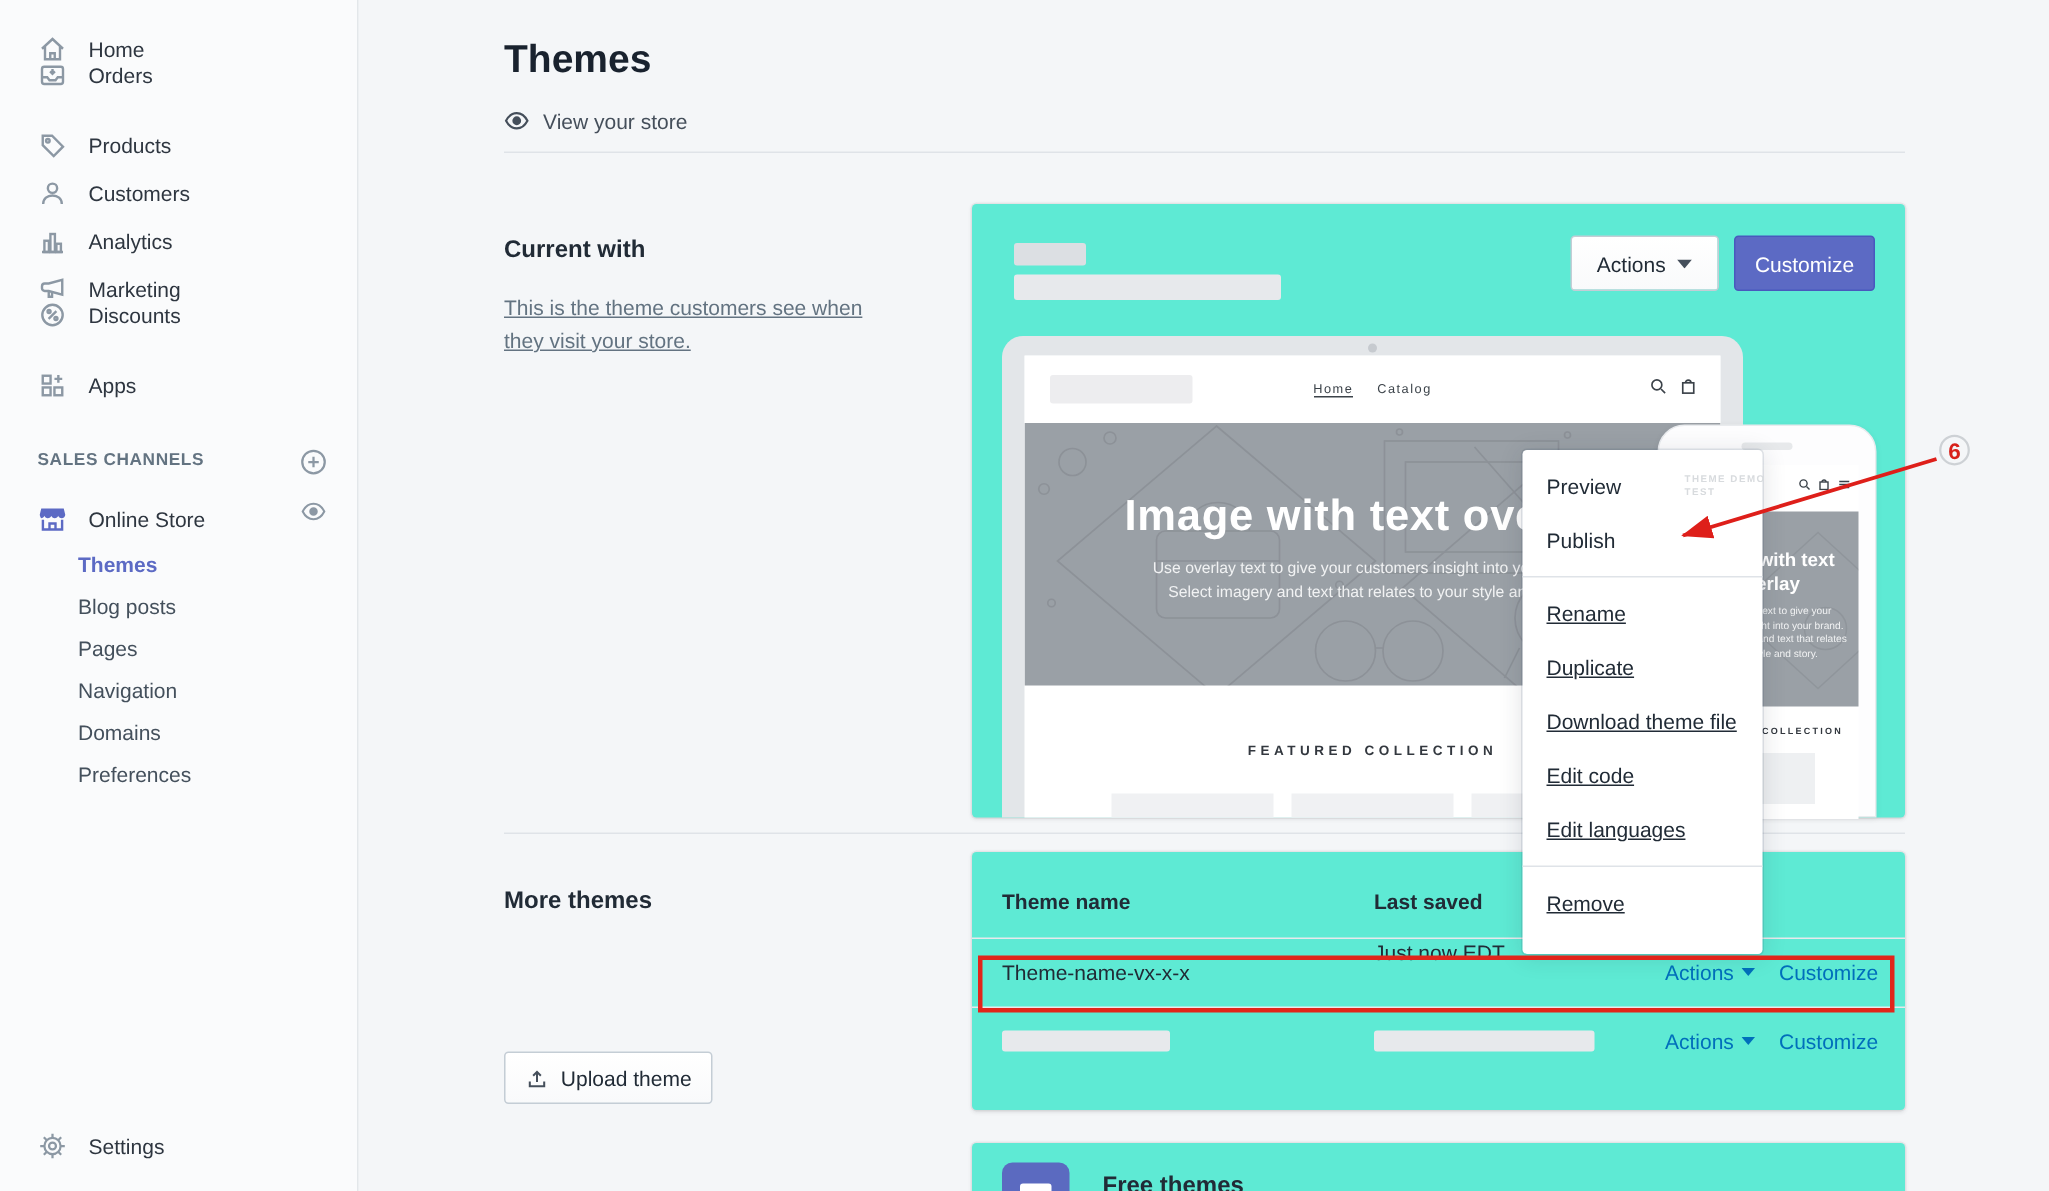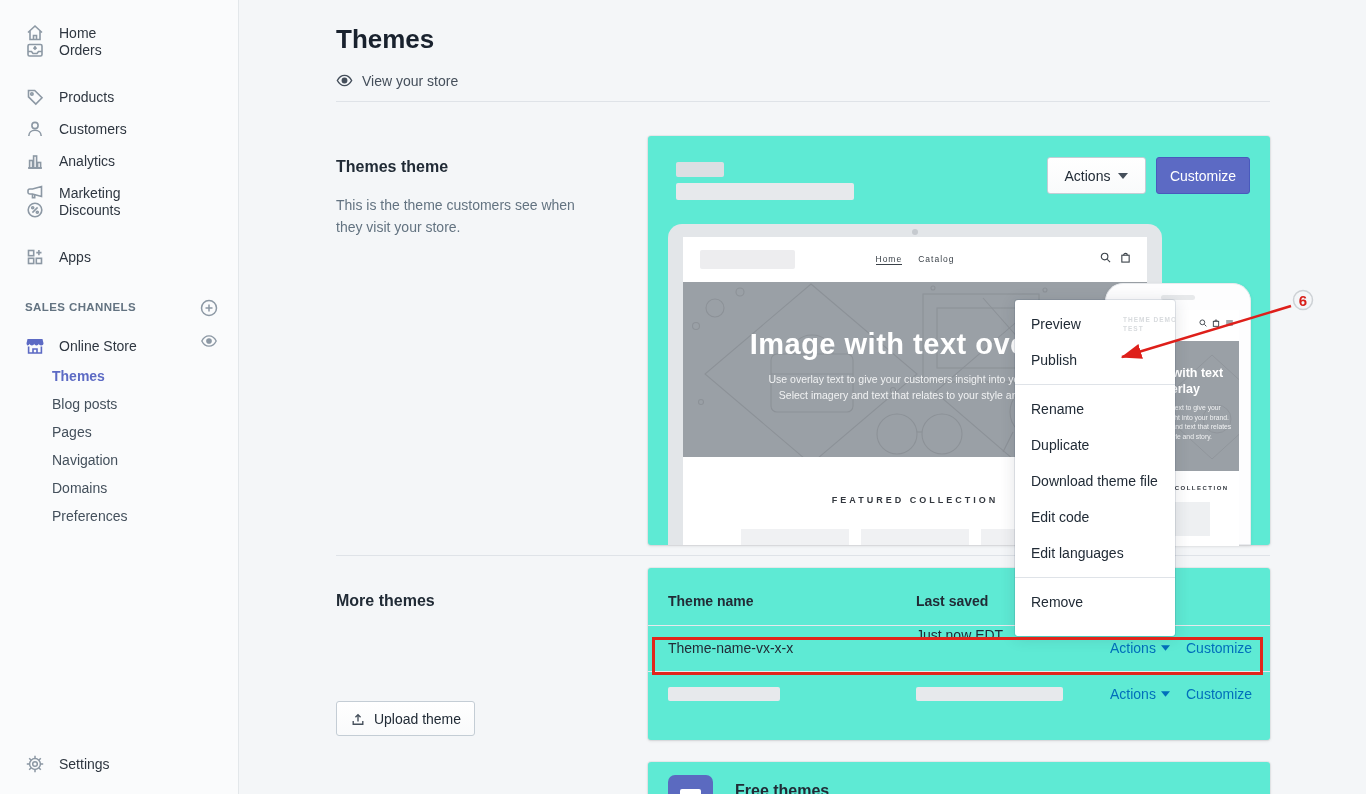--- a/index.html
+++ b/index.html
@@ -21,21 +21,21 @@
   .sales-hdr { position:absolute; left:25px; top:301px; font-size:11.5px; font-weight:700;
                letter-spacing:.4px; color:#637381; }
 
   
   .page-title { position:absolute; left:336px; top:24px; font-size:26px; font-weight:700; color:#19222e; }
   .view-store { position:absolute; left:336px; top:72px; display:flex; align-items:center; gap:9px;
                 font-size:14px; color:#454f5b; cursor:pointer; }
   .divider { position:absolute; left:336px; width:934px; height:1px; background:#dfe3e8; }
 
   .section-h { position:absolute; font-size:16px; font-weight:700; color:#212b36; }
-  .section-p { position:absolute; width:252px; font-size:14px; line-height:22px; color:#637381; }
+  .section-p { position:absolute; width:252px; font-size:14px; line-height:22px; color:#637381;text-decoration:underline; }
 
   
   .card { position:absolute; left:648px; width:622px; background:#5eead4; border-radius:3px;
           box-shadow:0 0 0 1px rgba(63,63,68,.06), 0 1px 3px rgba(63,63,68,.15); }
 
   .blur { background:#e7e9ec; border-radius:2px; }
 
   .btn-plain { display:flex; align-items:center; justify-content:center; gap:8px;
                background:linear-gradient(#ffffff,#f9fafb); border:1px solid #c4cdd5;
                border-radius:3px; font-size:14px; color:#212b36; cursor:pointer; }
@@ -73,21 +73,21 @@
   
   .th { position:absolute; top:25px; font-size:14px; font-weight:700; color:#212b36; }
   .row-line { position:absolute; left:0; right:0; height:1px; background:#e7e9ec; }
   .cell { position:absolute; font-size:14px; color:#212b36; }
   .link { color:#006fbb; font-size:14px; cursor:pointer; text-decoration:none; display:flex; align-items:center; gap:5px; }
 
   
   #menu { position:absolute; left:1015px; top:300px; width:160px; z-index:40; background:#fff;
           border-radius:3px; box-shadow:0 0 0 1px rgba(6,44,82,.1), 0 2px 16px rgba(33,43,54,.14); }
   .menu-group { padding:6px 0; }
-  .menu-group + .menu-group { border-top:1px solid #dfe3e8; }
+  .menu-group + .menu-group { border-top:1px solid #dfe3e8;text-decoration:underline; }
   .menu-item { height:36px; line-height:36px; padding:0 16px; font-size:14px; color:#212b36; cursor:pointer; }
   #menu .menu-group:last-child { padding-bottom:16px; }
 
   
   #red-box { position:absolute; left:652px; top:637px; width:611px; height:38px;
              border:3px solid #e1251b; z-index:50; pointer-events:none; }
   #anno-svg { position:absolute; left:0; top:0; z-index:60; pointer-events:none; }
 
   
   .free-icon { position:absolute; left:20px; top:13px; width:45px; height:45px; background:#5b6ac0;
@@ -203,21 +203,21 @@
   <h1 class="page-title">Themes</h1>
   <div class="view-store">
     <svg width="17" height="17" viewBox="0 0 20 20" fill="none" stroke="#454f5b" stroke-width="1.7">
         <path d="M1.6 10 C3.8 5.8 6.9 4 10 4 s6.2 1.8 8.4 6 C16.2 14.2 13.1 16 10 16 S3.8 14.2 1.6 10 Z"></path>
         <circle cx="10" cy="10" r="2.6" fill="#454f5b"></circle>
       </svg>
     <span>View your store</span>
   </div>
   <div class="divider" style="top:101px"></div>
 
-  <h2 class="section-h" style="left:336px; top:158px">Themes theme</h2>
+  <h2 class="section-h" style="left:336px; top:158px">Current with</h2>
   <p class="section-p" style="left:336px; top:194px">This is the theme customers see when they visit your store.</p>
 
   <div class="card" style="top:136px; height:409px">
     <div class="blur abs" style="left:28px; top:26px; width:48px; height:15px; background:#dcdfe3"></div>
     <div class="blur abs" style="left:28px; top:47px; width:178px; height:17px"></div>
 
     <div class="btn-plain abs" style="left:399px; top:21px; width:99px; height:37px">
       <span>Actions</span>
       <svg width="10" height="6" viewBox="0 0 10 6">
           <path d="M0 0 L5 6 L10 0 Z" fill="#454f5b"></path>

